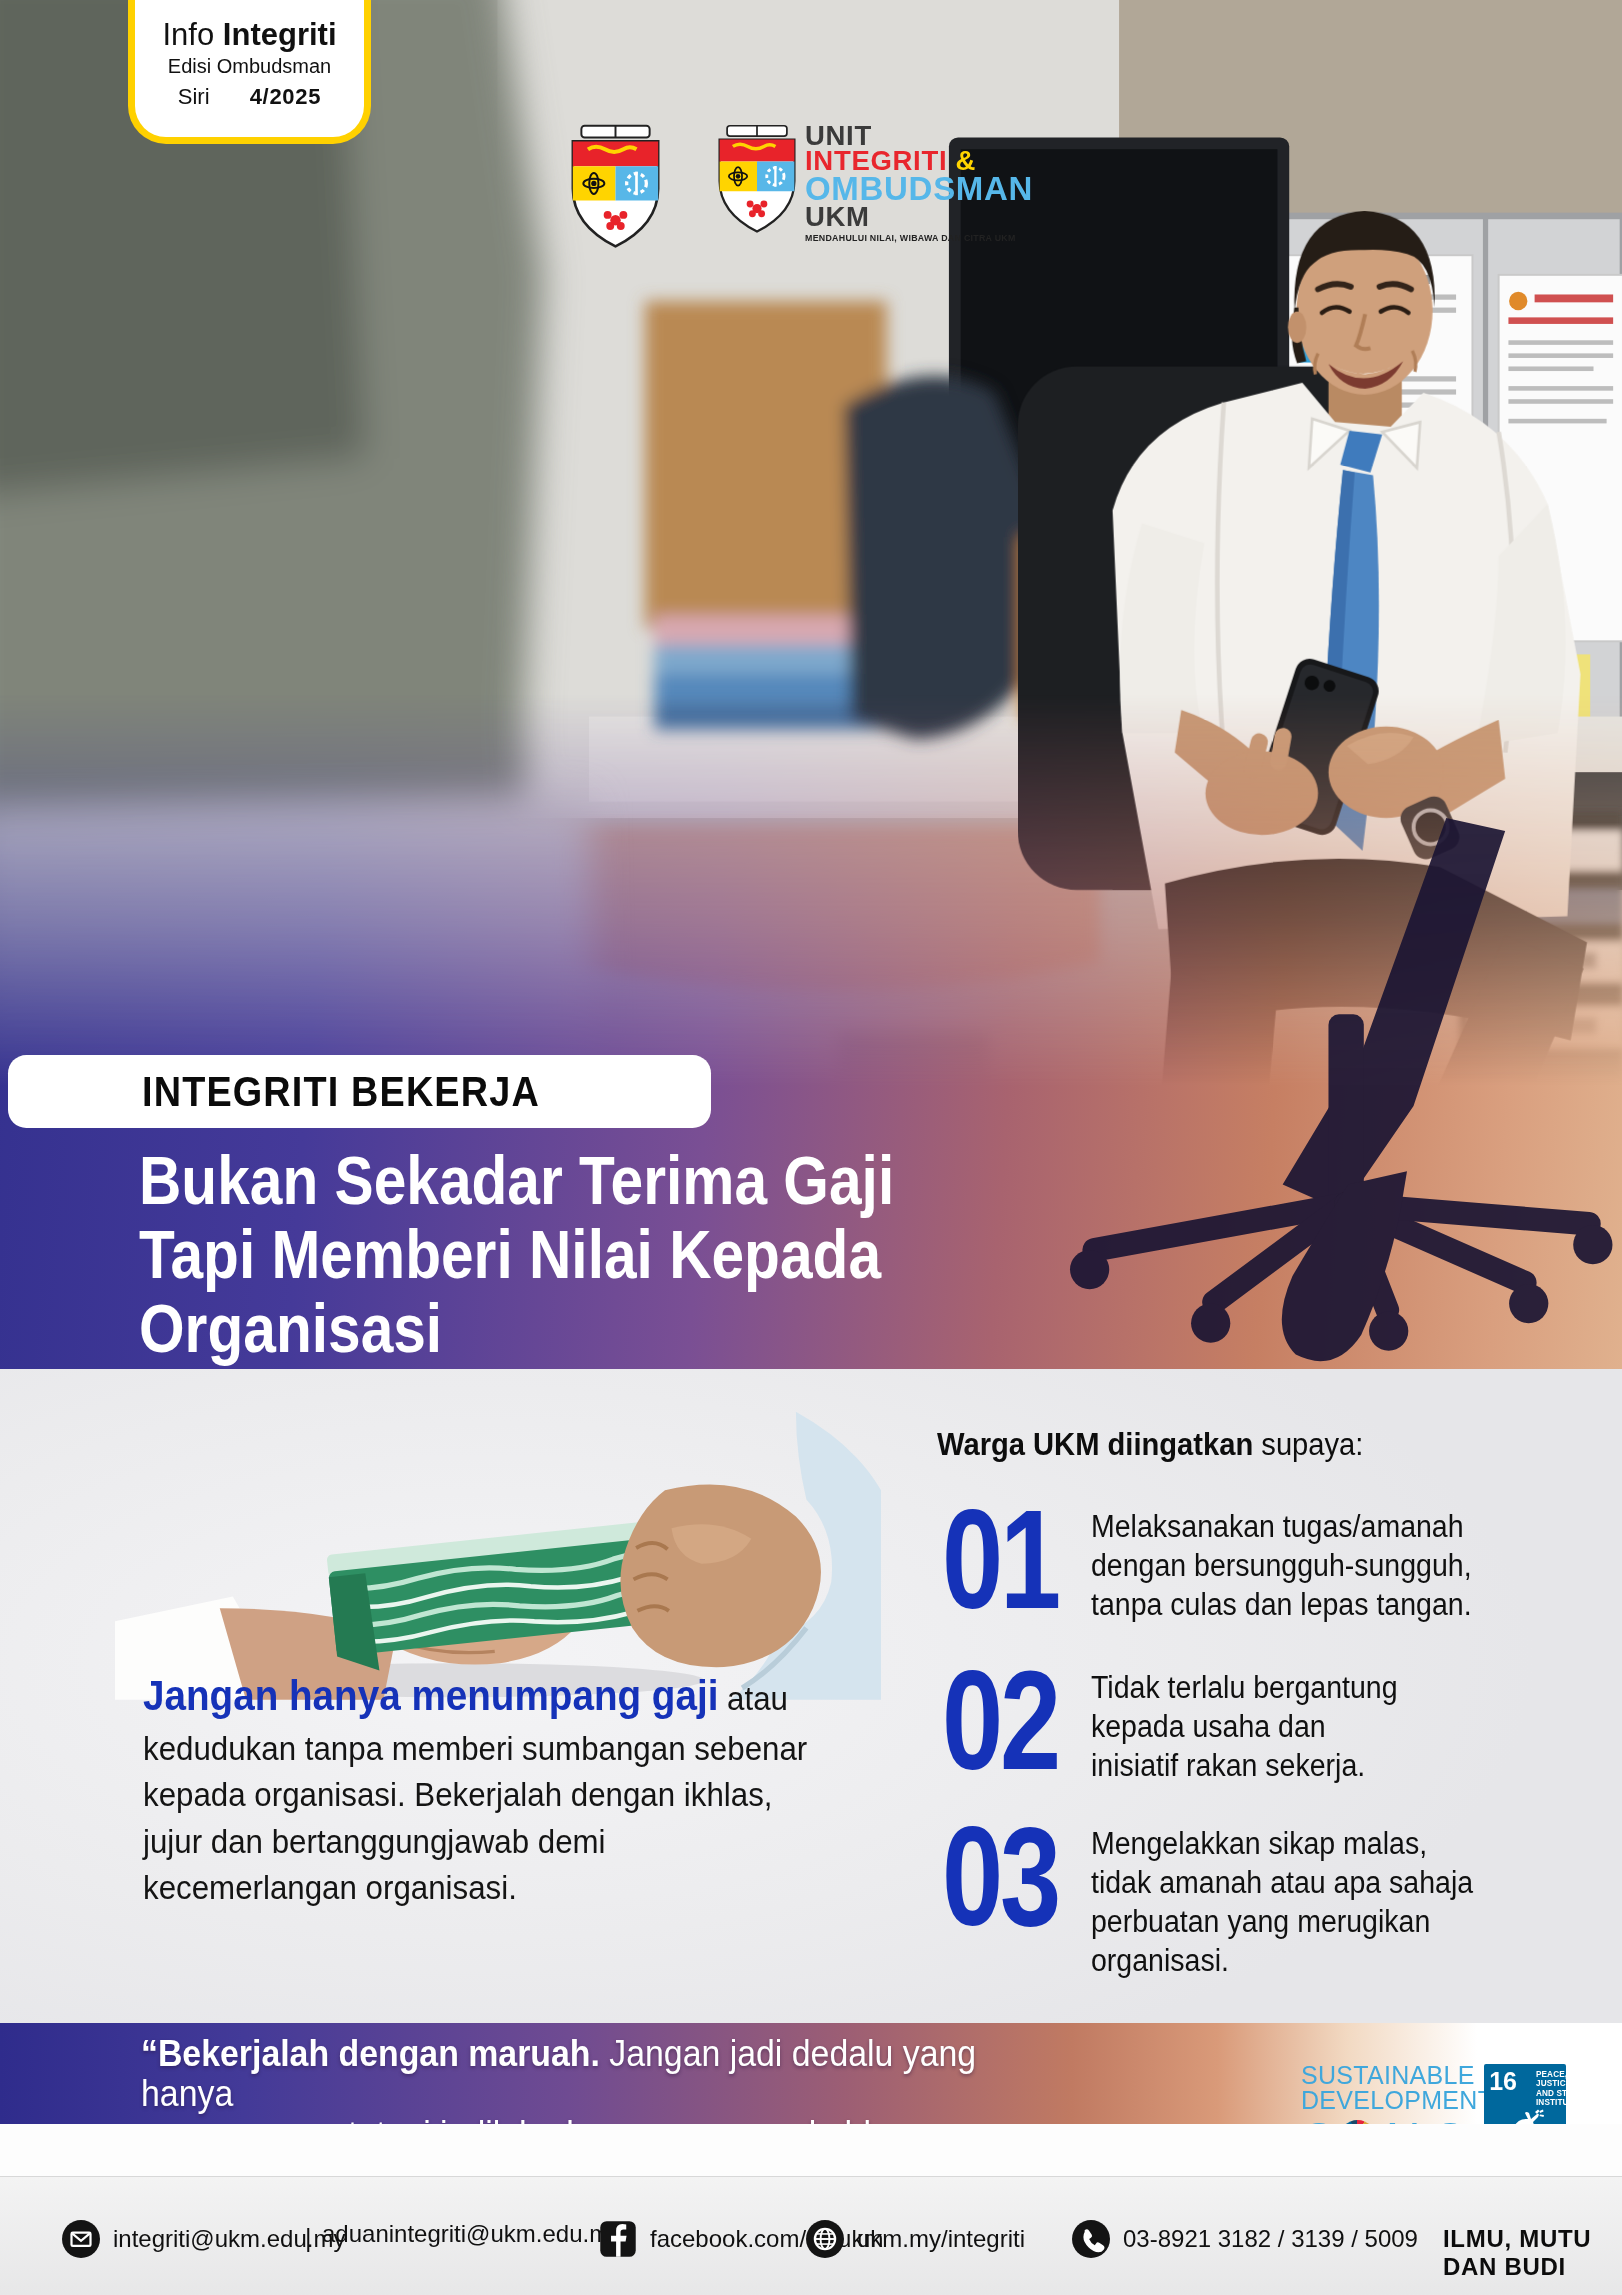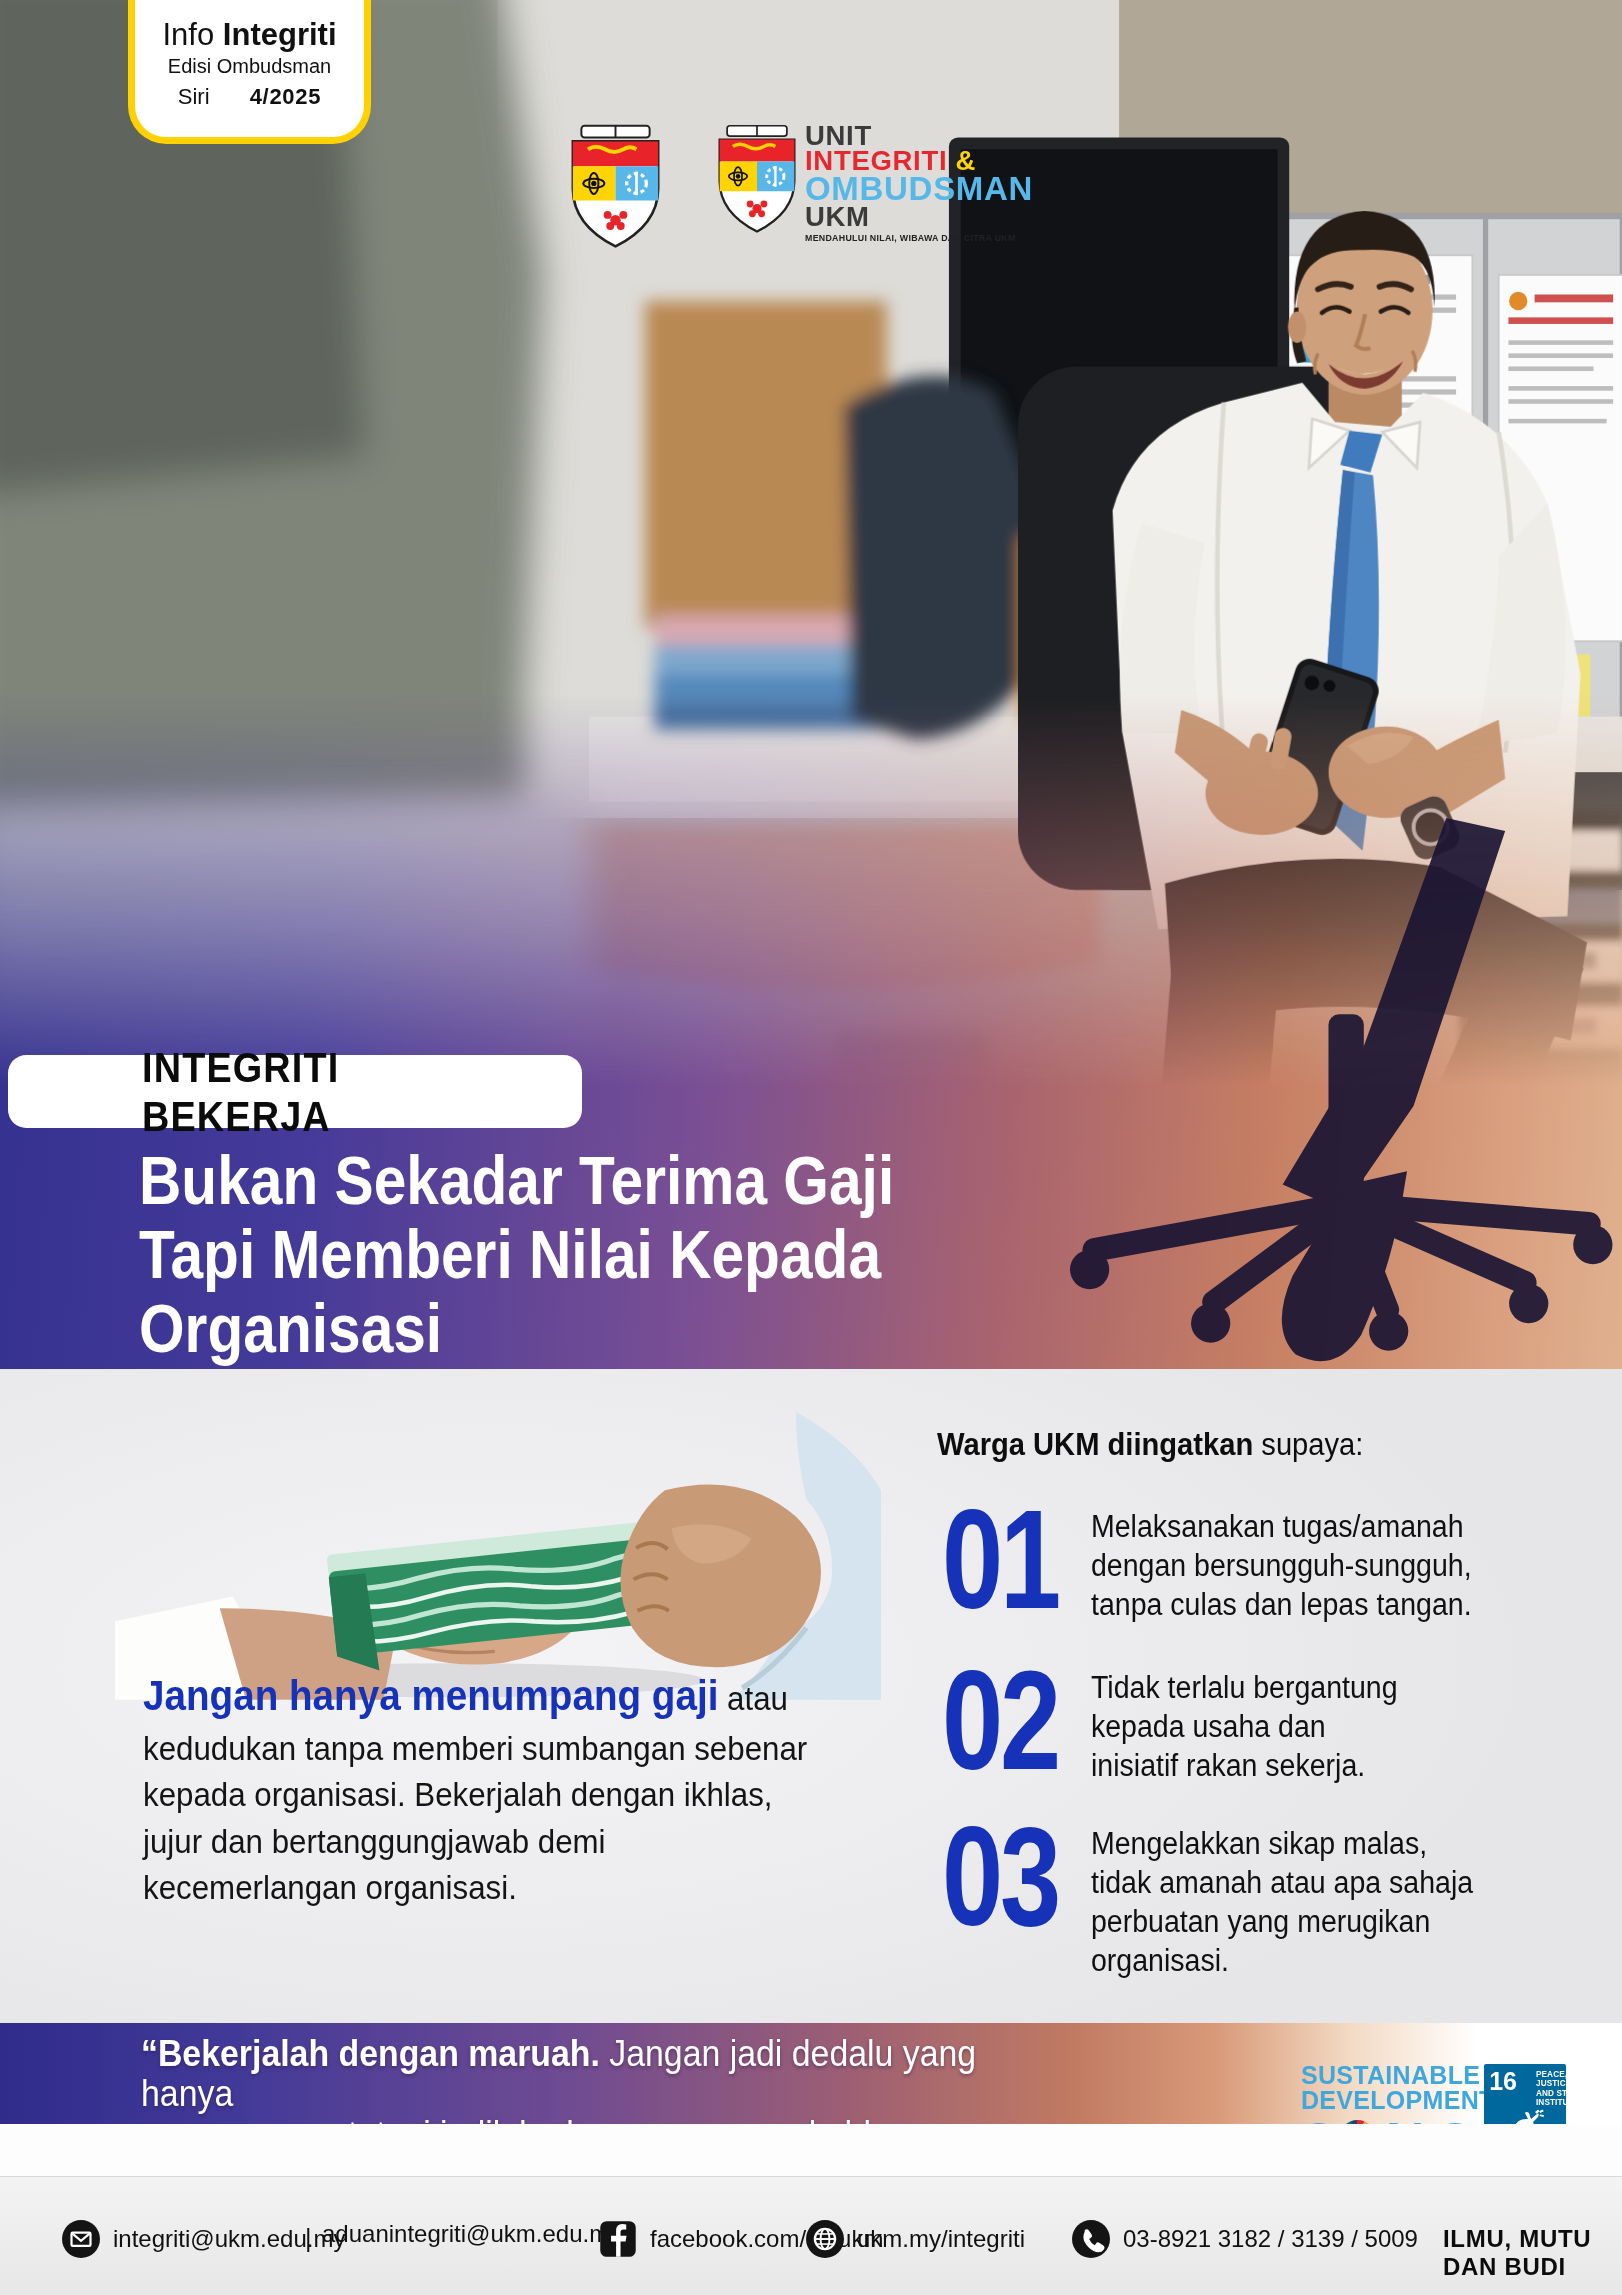--- a/index.html
+++ b/index.html
@@ -31,21 +31,21 @@
   .ukm-rule{width:196px;height:2.6px;background:#222;margin:3.9px 0 2.6px;}
   .ukm-sub{font-family:"Liberation Serif",serif;font-style:italic;font-weight:bold;font-size:17.7px;line-height:1.05;}
   .unit-text{margin-left:2px;line-height:.92;}
   .ut-1,.ut-4{font-size:27.5px;font-weight:bold;color:#3b3b3b;letter-spacing:0.7px;}
   .ut-2{font-size:27.5px;font-weight:bold;color:#e8262d;letter-spacing:0.7px;}
   .ut-2 .amp{color:#ffd400;}
   .ut-3{font-size:33px;font-weight:bold;color:#56b7e9;letter-spacing:0.7px;}
   .ut-tag{font-size:8.8px;font-weight:bold;color:#222;margin-top:5.2px;letter-spacing:0.3px;}
 
   
-  .kicker{position:absolute;left:7.9px;top:1055px;width:574px;height:73px;background:#fff;border-radius:18.3px;
+  .kicker{position:absolute;left:7.9px;top:1055px;width:703px;height:73px;background:#fff;border-radius:18.3px;
     display:flex;align-items:center;color:#0b0b0b;}
   .kicker span{display:inline-block;transform:scaleX(.88);transform-origin:0 50%;font-size:43px;font-weight:bold;letter-spacing:1.3px;margin-left:134px;}
   .headline{position:absolute;left:139px;top:1144px;margin:0;color:#fff;font-size:69px;font-weight:bold;line-height:1.07;
     transform:scaleX(.85);transform-origin:0 0;letter-spacing:0;}
 
   
   .mid-bg{position:absolute;left:0;top:1369px;width:1623px;height:654px;
     background:radial-gradient(ellipse 1047px 458px at 30% 45%, #f4f4f6 0%, #ececee 60%, #e6e6e9 100%);}
   .lead{position:absolute;left:143px;top:1667px;width:818px;margin:0;color:#141414;font-size:34px;line-height:1.37;
     transform:scaleX(.92);transform-origin:0 0;}
@@ -60,21 +60,21 @@
   #rem1{top:1502px;} #rem2{top:1663px;} #rem3{top:1819px;}
 
   
   .quotebar{position:absolute;left:0;top:2023px;width:1623px;height:101px;
     background:linear-gradient(90deg,#2f2c8c 0%,#433a98 15%,#6f4b92 35%,#9c5e74 52%,#c07a62 66%,#d99a79 75%,#f2d9c2 83%,#ffffff 91%);}
   .quote-text{position:absolute;left:141px;top:2034px;width:916px;color:#fff;font-size:36px;line-height:1.12;
     transform:scaleX(.94);transform-origin:0 0;text-shadow:0 2px 3.9px rgba(40,20,60,.45);}
   .quote-text b{font-weight:bold;}
 
   
-  .sdg-logo{position:absolute;left:1301px;top:2063px;color:#3fa7dc;font-weight:bold;line-height:1.0;}
+  .sdg-logo{position:absolute;left:1301px;top:2063px;color:#3fa7dc;font-weight:normal;line-height:1.0;}
   .sdg-l{font-size:25px;letter-spacing:0.3px;}
   .sdg-goals{display:flex;align-items:center;font-size:46px;margin-top:2.6px;letter-spacing:0.7px;}
   .sdg-wheel{width:37px;height:37px;border-radius:50%;margin:0 1.3px;
     background:radial-gradient(circle at 50% 50%, #fff 0 34%, transparent 35%),
     conic-gradient(#E5243B 0 21deg,#DDA63A 21deg 42deg,#4C9F38 42deg 64deg,#C5192D 64deg 85deg,#FF3A21 85deg 106deg,#26BDE2 106deg 127deg,#FCC30B 127deg 148deg,#A21942 148deg 170deg,#FD6925 170deg 191deg,#DD1367 191deg 212deg,#FD9D24 212deg 233deg,#BF8B2E 233deg 254deg,#3F7E44 254deg 276deg,#0A97D9 276deg 297deg,#56C02B 297deg 318deg,#00689D 318deg 339deg,#19486A 339deg 360deg);}
   .sdg16{position:absolute;left:1484px;top:2064px;width:82px;height:82px;background:#00689D;border-radius:2px;color:#fff;box-sizing:border-box;padding:5.9px 5.2px;}
   .sdg16-row{display:flex;gap:19px;align-items:flex-start;}
   .sdg16-num{font-size:25px;font-weight:bold;line-height:.9;}
   .sdg16-label{font-size:8.2px;font-weight:bold;line-height:1.16;letter-spacing:0.1px;}
   .sdg16 svg{display:block;margin:1.3px auto 0;}

